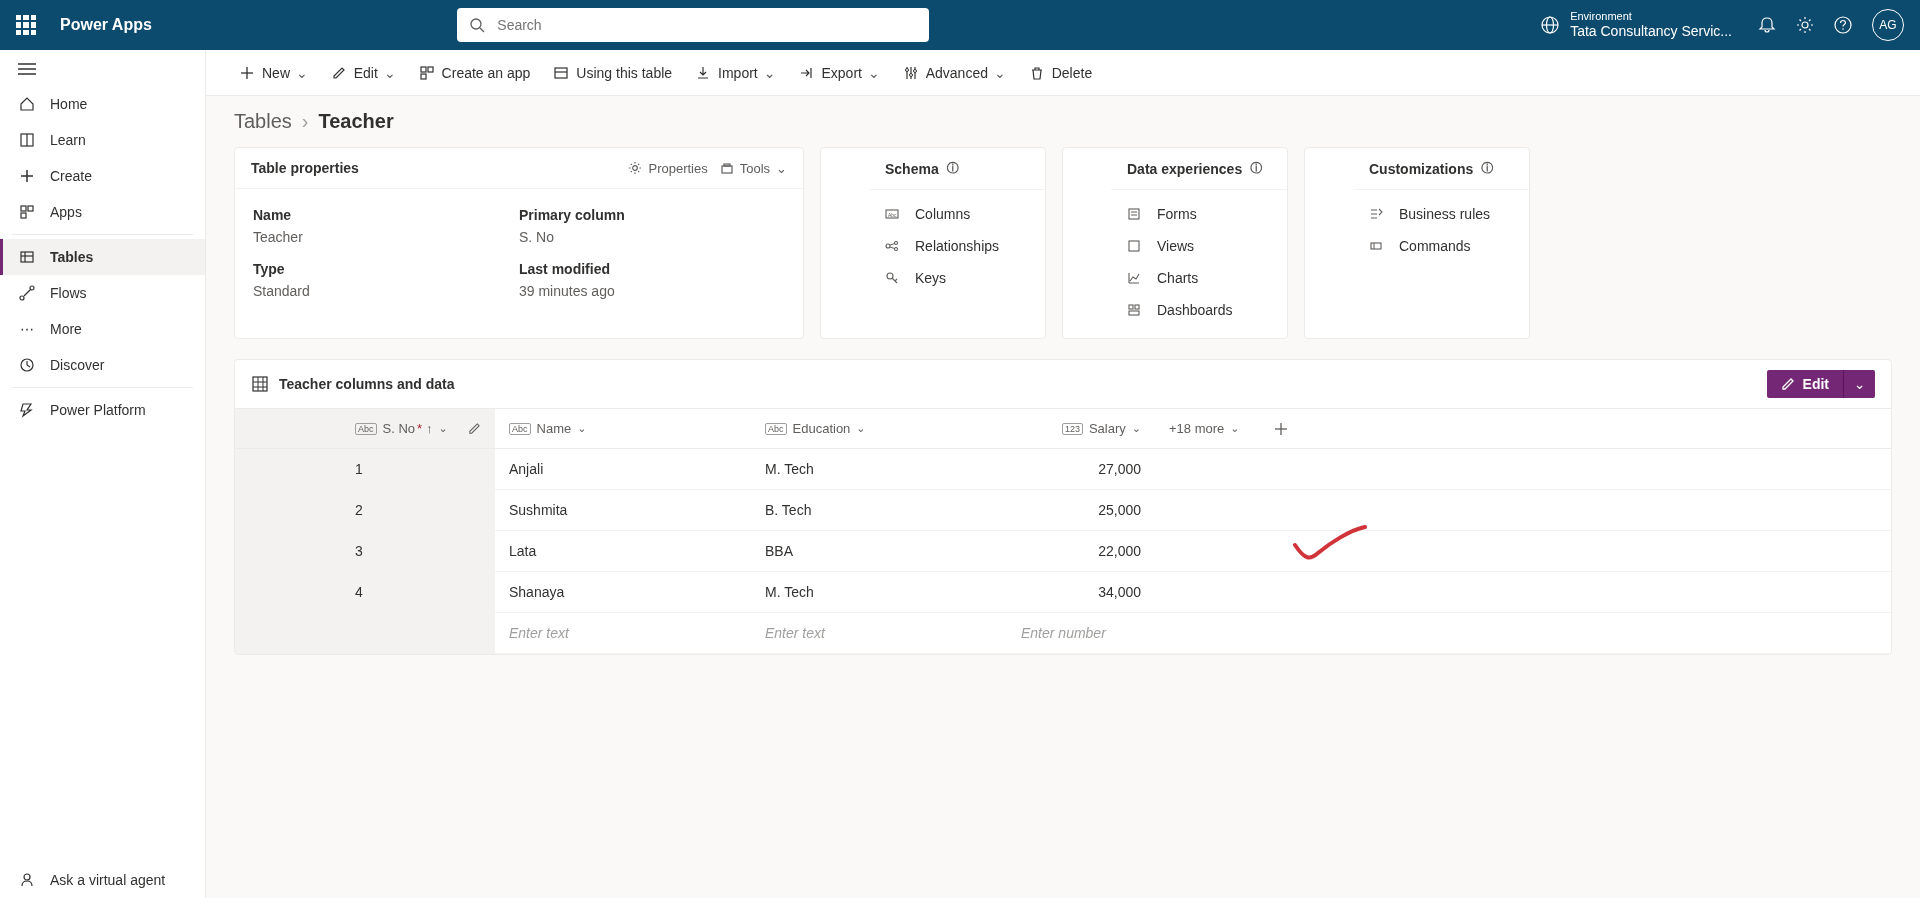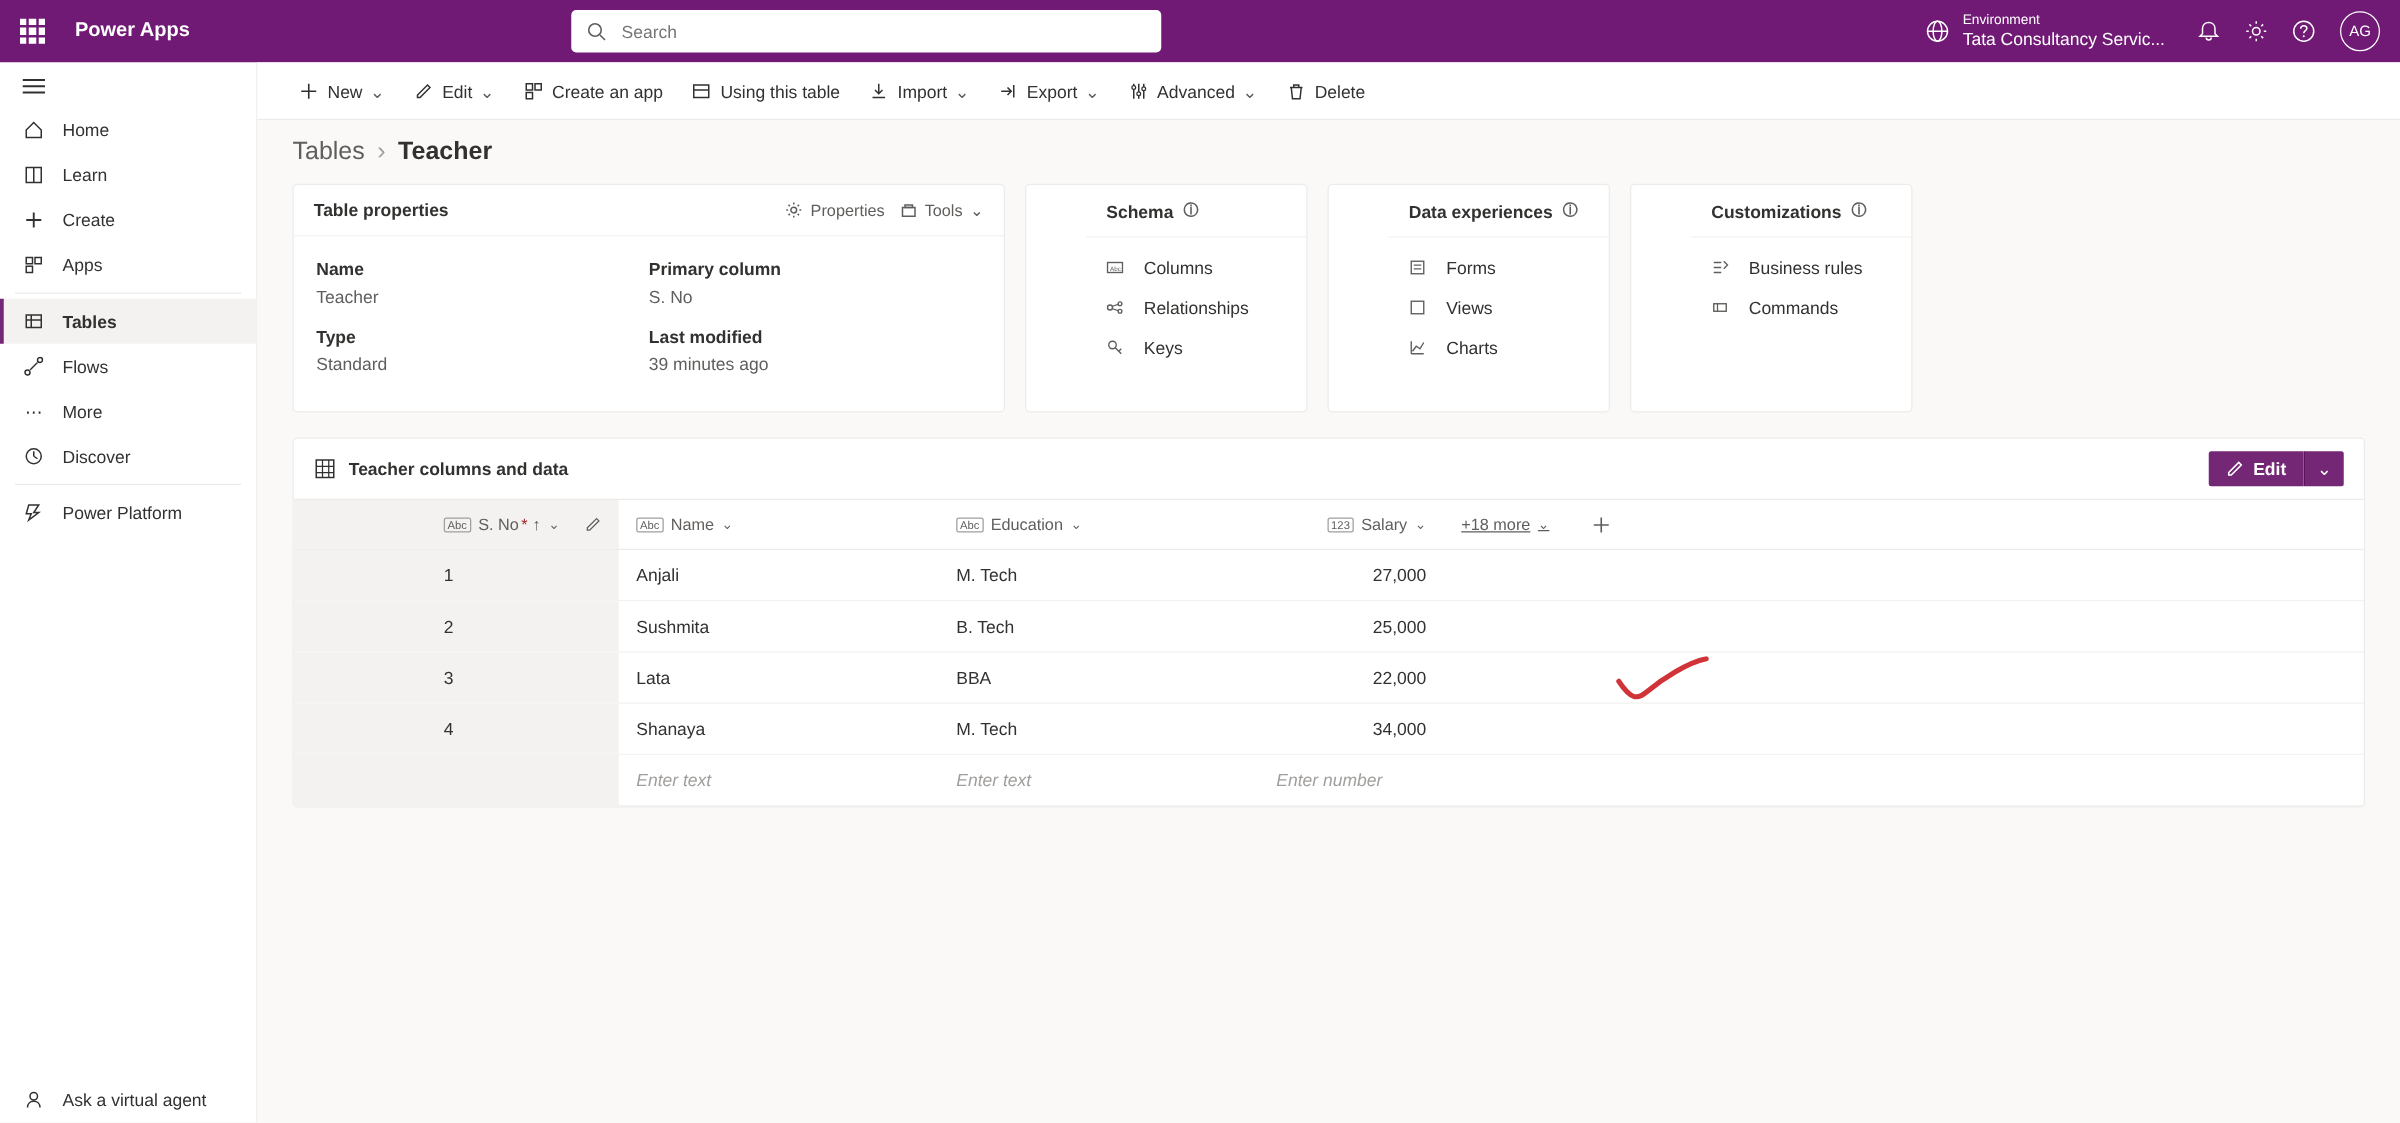--- a/index.html
+++ b/index.html
@@ -1,21 +1,21 @@
 <!DOCTYPE html>
 <html><head>
 <meta charset="utf-8">
 <style>
 * { box-sizing: border-box; margin: 0; padding: 0; font-family: "Segoe UI", sans-serif; }
 body { background: #faf9f8; color: #323130; font-size: 14px; overflow: hidden; }
 
 
 .top-header {
   display: flex; align-items: center; height: 50px;
-  background: #701a75; color: #fff; padding: 16px 16px;
+  background: #0c4a6e; color: #fff; padding: 16px 16px;
 }
 .waffle { width: 20px; height: 20px; display: grid; grid-template-columns: repeat(3,1fr); grid-template-rows: repeat(3,1fr); gap: 2px; margin-right: 24px; cursor: pointer; }
 .waffle span { background: #fff; }
 .brand { font-size: 16px; font-weight: 600; }
 .search-box { margin-left: auto; margin-right: auto; width: 472px; height: 34px; background: #fff; border-radius: 4px; display: flex; align-items: center; padding: 0 12px; color: #605e5c; }
 .search-box input { border: none; outline: none; flex: 1; font-size: 14px; margin-left: 12px; }
 .env-block { display: flex; align-items: center; margin-left: auto; margin-right: 16px; }
 .env-text { display: flex; flex-direction: column; margin-left: 10px; line-height: 1.2; }
 .env-label { font-size: 11px; }
 .env-name { font-size: 14px; }
@@ -450,20 +450,30 @@
             <span>Views</span>
           </div>
           <div class="link-item">
             <span class="icon">
                 <svg width="14" height="14" viewBox="0 0 14 14">
                   <path d="M2 12 L2 2 M2 12 L12 12 M3 10 L6 6 L9 8 L12 3" stroke="#605e5c" stroke-width="1.1" fill="none"></path>
                 </svg>
               </span>
             <span>Charts</span>
           </div>
+          <div class="link-item">
+            <span class="icon">
+                <svg width="14" height="14" viewBox="0 0 14 14">
+                  <rect x="2" y="2" width="4" height="4" stroke="#605e5c" stroke-width="1.1" fill="none"></rect>
+                  <rect x="8" y="2" width="4" height="4" stroke="#605e5c" stroke-width="1.1" fill="none"></rect>
+                  <rect x="2" y="8" width="10" height="4" stroke="#605e5c" stroke-width="1.1" fill="none"></rect>
+                </svg>
+              </span>
+            <span>Dashboards</span>
+          </div>
         </div>
       </div>
 
       <div class="card links">
         <div class="card-header">
           <span>Customizations</span>
           <span class="info-icon">ⓘ</span>
         </div>
         <div class="links-body">
           <div class="link-item">
@@ -532,21 +542,21 @@
             <span class="type-badge">Abc</span>
             <span>Education</span>
             <span class="chevron">⌄</span>
           </div>
           <div class="dt-col c4">
             <span class="type-badge">123</span>
             <span>Salary</span>
             <span class="chevron">⌄</span>
           </div>
           <div class="dt-col c5" style="gap:16px;">
-            <span style="cursor:pointer;display:flex;align-items:center;text-decoration:underline;">
+            <span style="cursor:pointer;display:flex;align-items:center;">
               <span>+18 more</span>
               <span class="chevron">⌄</span>
             </span>
             <span style="cursor:pointer;margin-left:18px;">
               <svg width="14" height="14" viewBox="0 0 14 14">
                   <line x1="7" y1="1" x2="7" y2="13" stroke="#605e5c" stroke-width="1.3"></line>
                   <line x1="1" y1="7" x2="13" y2="7" stroke="#605e5c" stroke-width="1.3"></line>
                 </svg>
             </span>
           </div>

